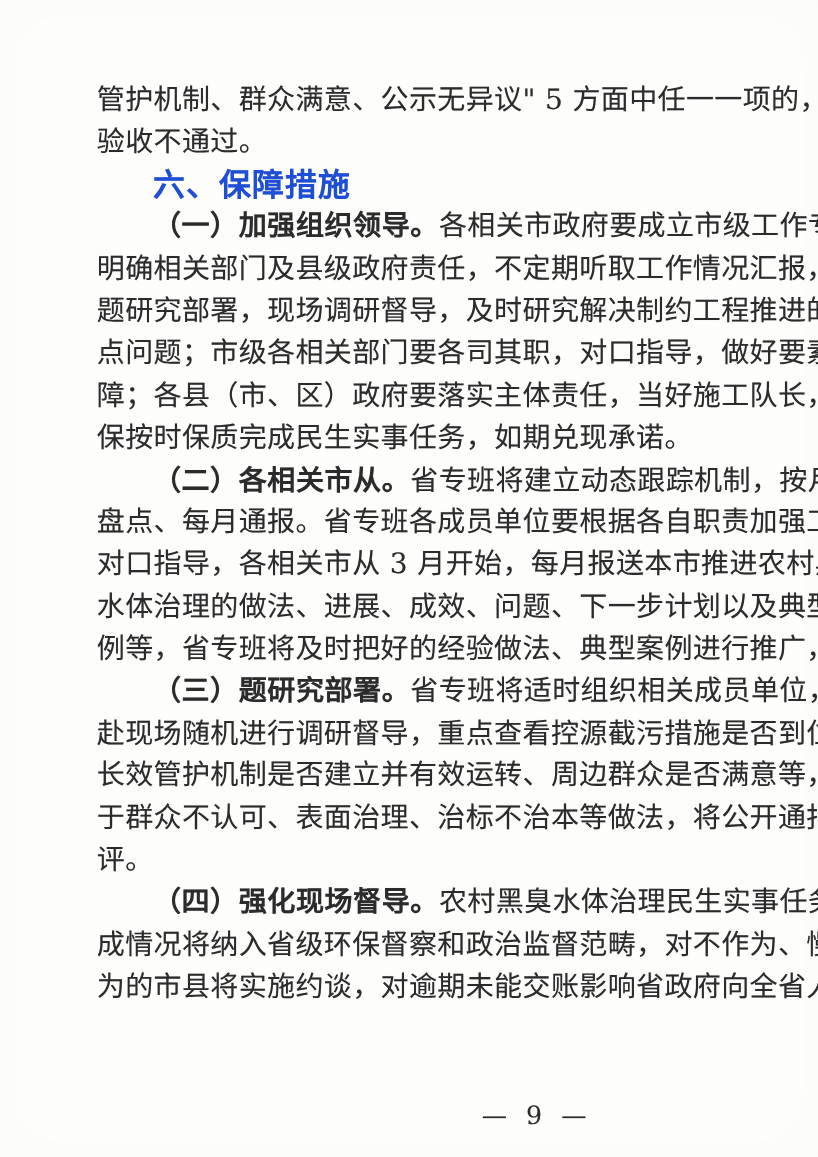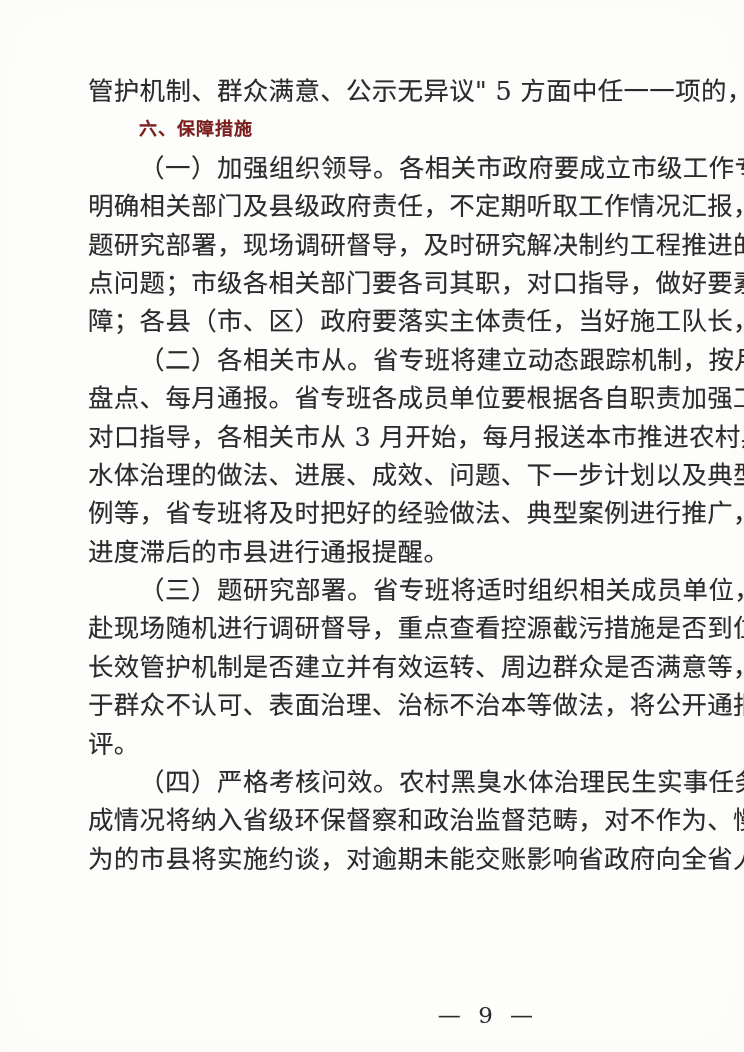--- a/index.html
+++ b/index.html
@@ -56,36 +56,36 @@
     text-shadow: 0 0 0.7px rgba(0,0,0,0.28);
   }
 
   .line.indent {
     text-indent: 51px;
   }
 
   
   .hd {
     font-family: "DejaVu Sans", "Liberation Sans", sans-serif;
-    font-weight: 400;
+    font-weight: 700;
     letter-spacing: 0.5px;
   }
 
   
   .section-heading {
     margin: 0;
     height: 38.4px;
     line-height: 38.4px;
-    font-size: 18px;
+    font-size: 29px;
     text-indent: 51px;
     font-family: "DejaVu Sans", "Liberation Sans", sans-serif;
     font-weight: 700;
     letter-spacing: 1px;
     white-space: pre;
-    color: #7f1d1d;
+    color: #1d4ed8;
     text-shadow: 0 0 0.7px rgba(0,0,0,0.32);
   }
 
   .page-footer {
     position: absolute;
     left: 0;
     right: 0;
     top: 1002px;
     text-align: center;
     
@@ -104,43 +104,44 @@
 </head>
 <body>
 
 <div class="page">
 
   <div class="scan-grain"></div>
 
   <div class="body-block">
 
     <p class="line">管护机制、群众满意、公示无异议" 5 方面中任一一项的，视为</p>
+    <p class="line">验收不通过。</p>
 
     <p class="section-heading">六、保障措施</p>
 
     <p class="line indent"><span class="hd">（一）加强组织领导。</span><span>各相关市政府要成立市级工作专班，</span></p>
     <p class="line">明确相关部门及县级政府责任，不定期听取工作情况汇报，专</p>
     <p class="line">题研究部署，现场调研督导，及时研究解决制约工程推进的难</p>
     <p class="line">点问题；市级各相关部门要各司其职，对口指导，做好要素保</p>
     <p class="line">障；各县（市、区）政府要落实主体责任，当好施工队长，确</p>
+    <p class="line">保按时保质完成民生实事任务，如期兑现承诺。</p>
 
     <p class="line indent"><span class="hd">（二）各相关市从。</span><span>省专班将建立动态跟踪机制，按月</span></p>
     <p class="line">盘点、每月通报。省专班各成员单位要根据各自职责加强工作</p>
     <p class="line">对口指导，各相关市从 3 月开始，每月报送本市推进农村黑臭</p>
     <p class="line">水体治理的做法、进展、成效、问题、下一步计划以及典型案</p>
     <p class="line">例等，省专班将及时把好的经验做法、典型案例进行推广，对</p>
-    <p class="line">进度滞后的市县进行通报提醒。</p>
 
     <p class="line indent"><span class="hd">（三）题研究部署。</span><span>省专班将适时组织相关成员单位，</span></p>
     <p class="line">赴现场随机进行调研督导，重点查看控源截污措施是否到位、</p>
     <p class="line">长效管护机制是否建立并有效运转、周边群众是否满意等，对</p>
     <p class="line">于群众不认可、表面治理、治标不治本等做法，将公开通报批</p>
     <p class="line">评。</p>
 
-    <p class="line indent"><span class="hd">（四）严格考核问效。</span><span>农村黑臭水体治理民生实事任务完</span></p>
+    <p class="line indent"><span class="hd">（四）强化现场督导。</span><span>农村黑臭水体治理民生实事任务完</span></p>
     <p class="line">成情况将纳入省级环保督察和政治监督范畴，对不作为、慢作</p>
     <p class="line">为的市县将实施约谈，对逾期未能交账影响省政府向全省人民</p>
 
   </div>
 
   <div class="page-footer">
     <span class="page-number">— 9 —</span>
   </div>
 
 </div>

